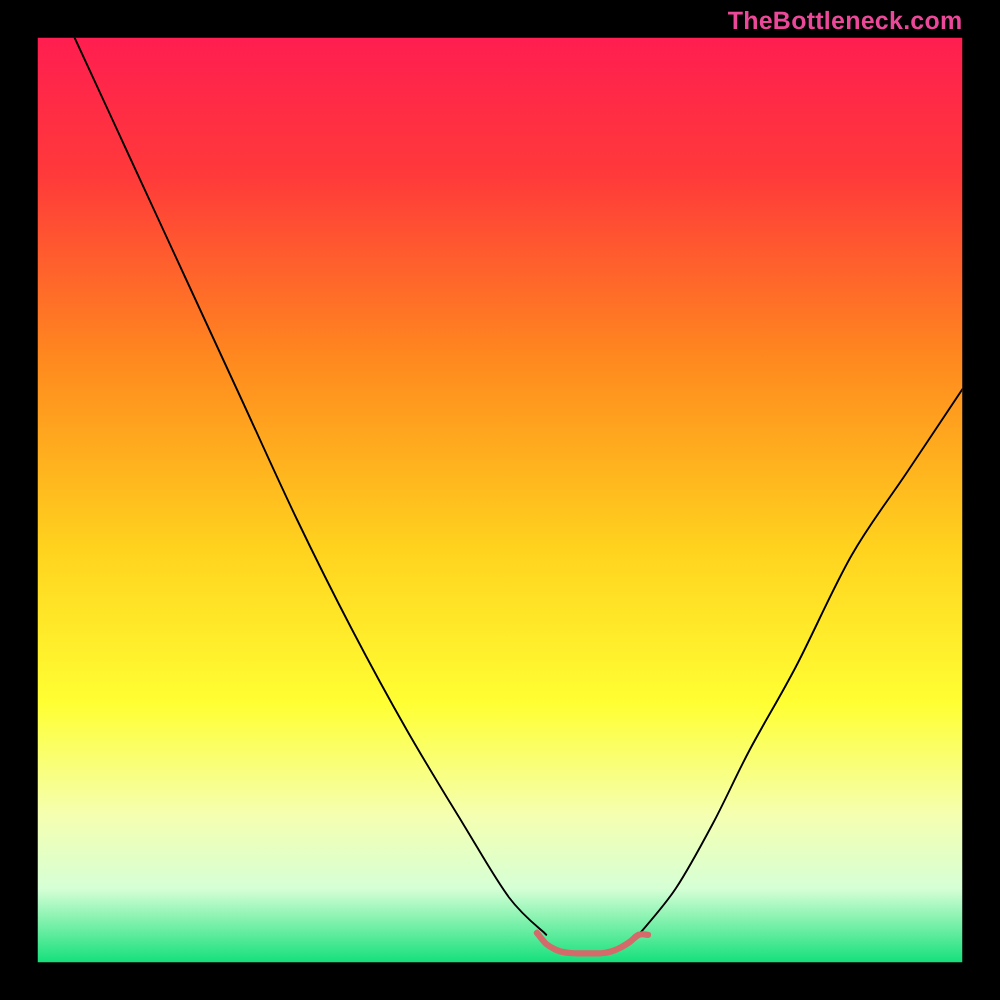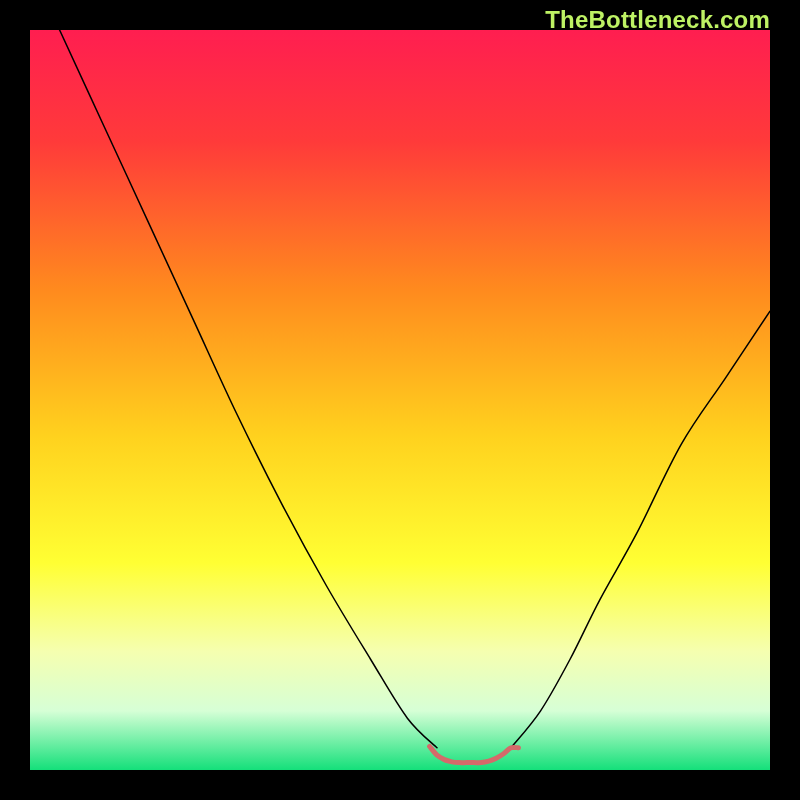--- a/index.html
+++ b/index.html
@@ -21,23 +21,23 @@
     left: 30px;
     top: 30px;
     width: 740px;
     height: 740px;
   }
   .watermark {
     position: absolute;
     top: 6px;
     right: 30px;
     font-family: Arial, Helvetica, sans-serif;
-    font-size: 24px;
+    font-size: 20px;
     font-weight: bold;
-    color: #bef264;
+    color: #ec4899;
     letter-spacing: 0.2px;
   }
   svg {
     display: block;
   }
 </style>
 </head>
 <body>
 
 <div class="frame">

